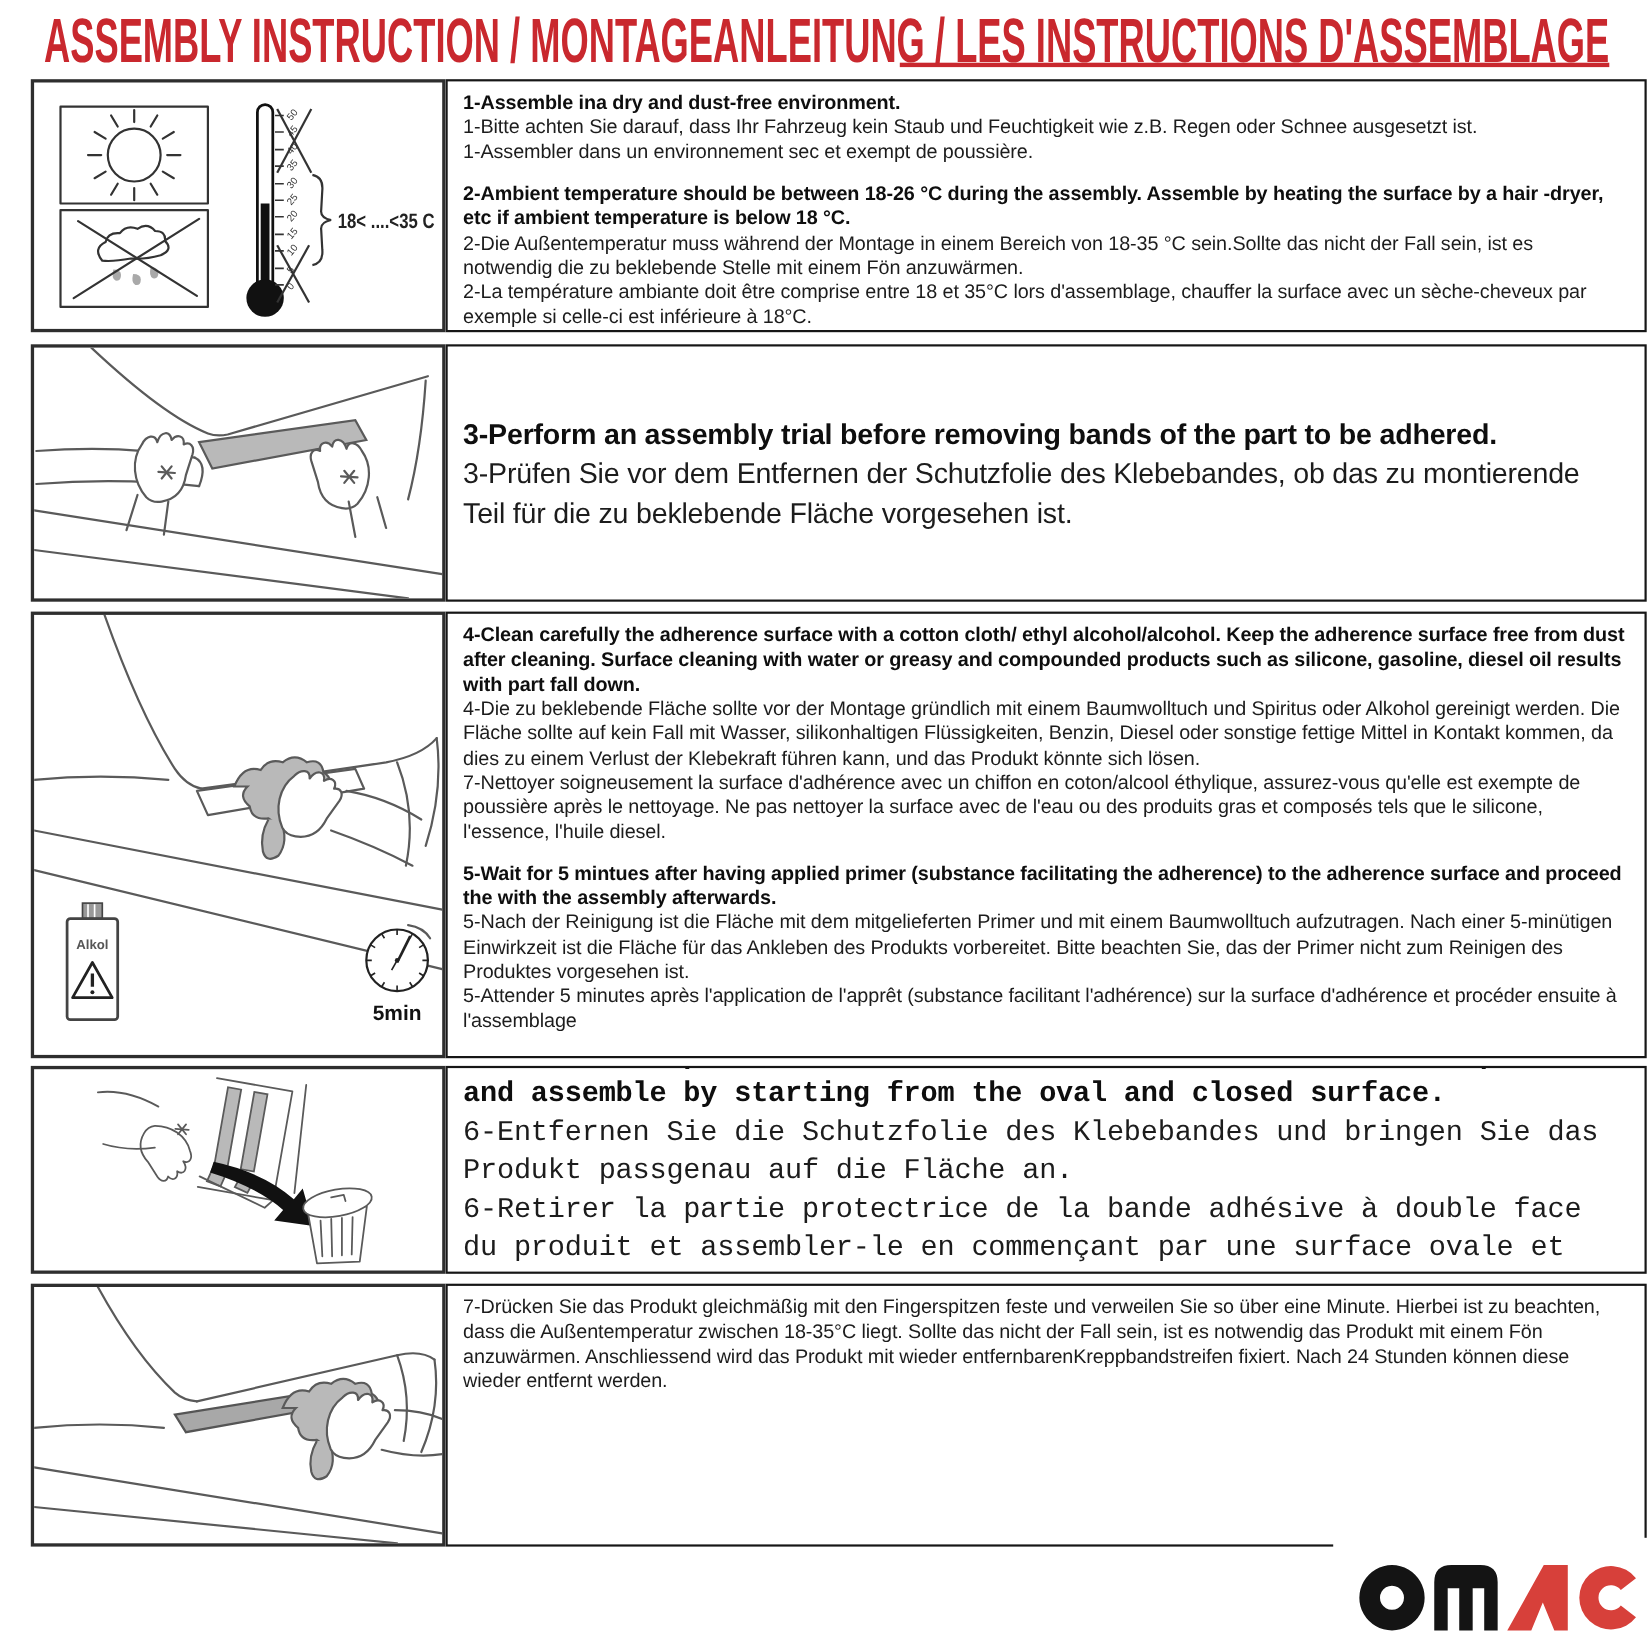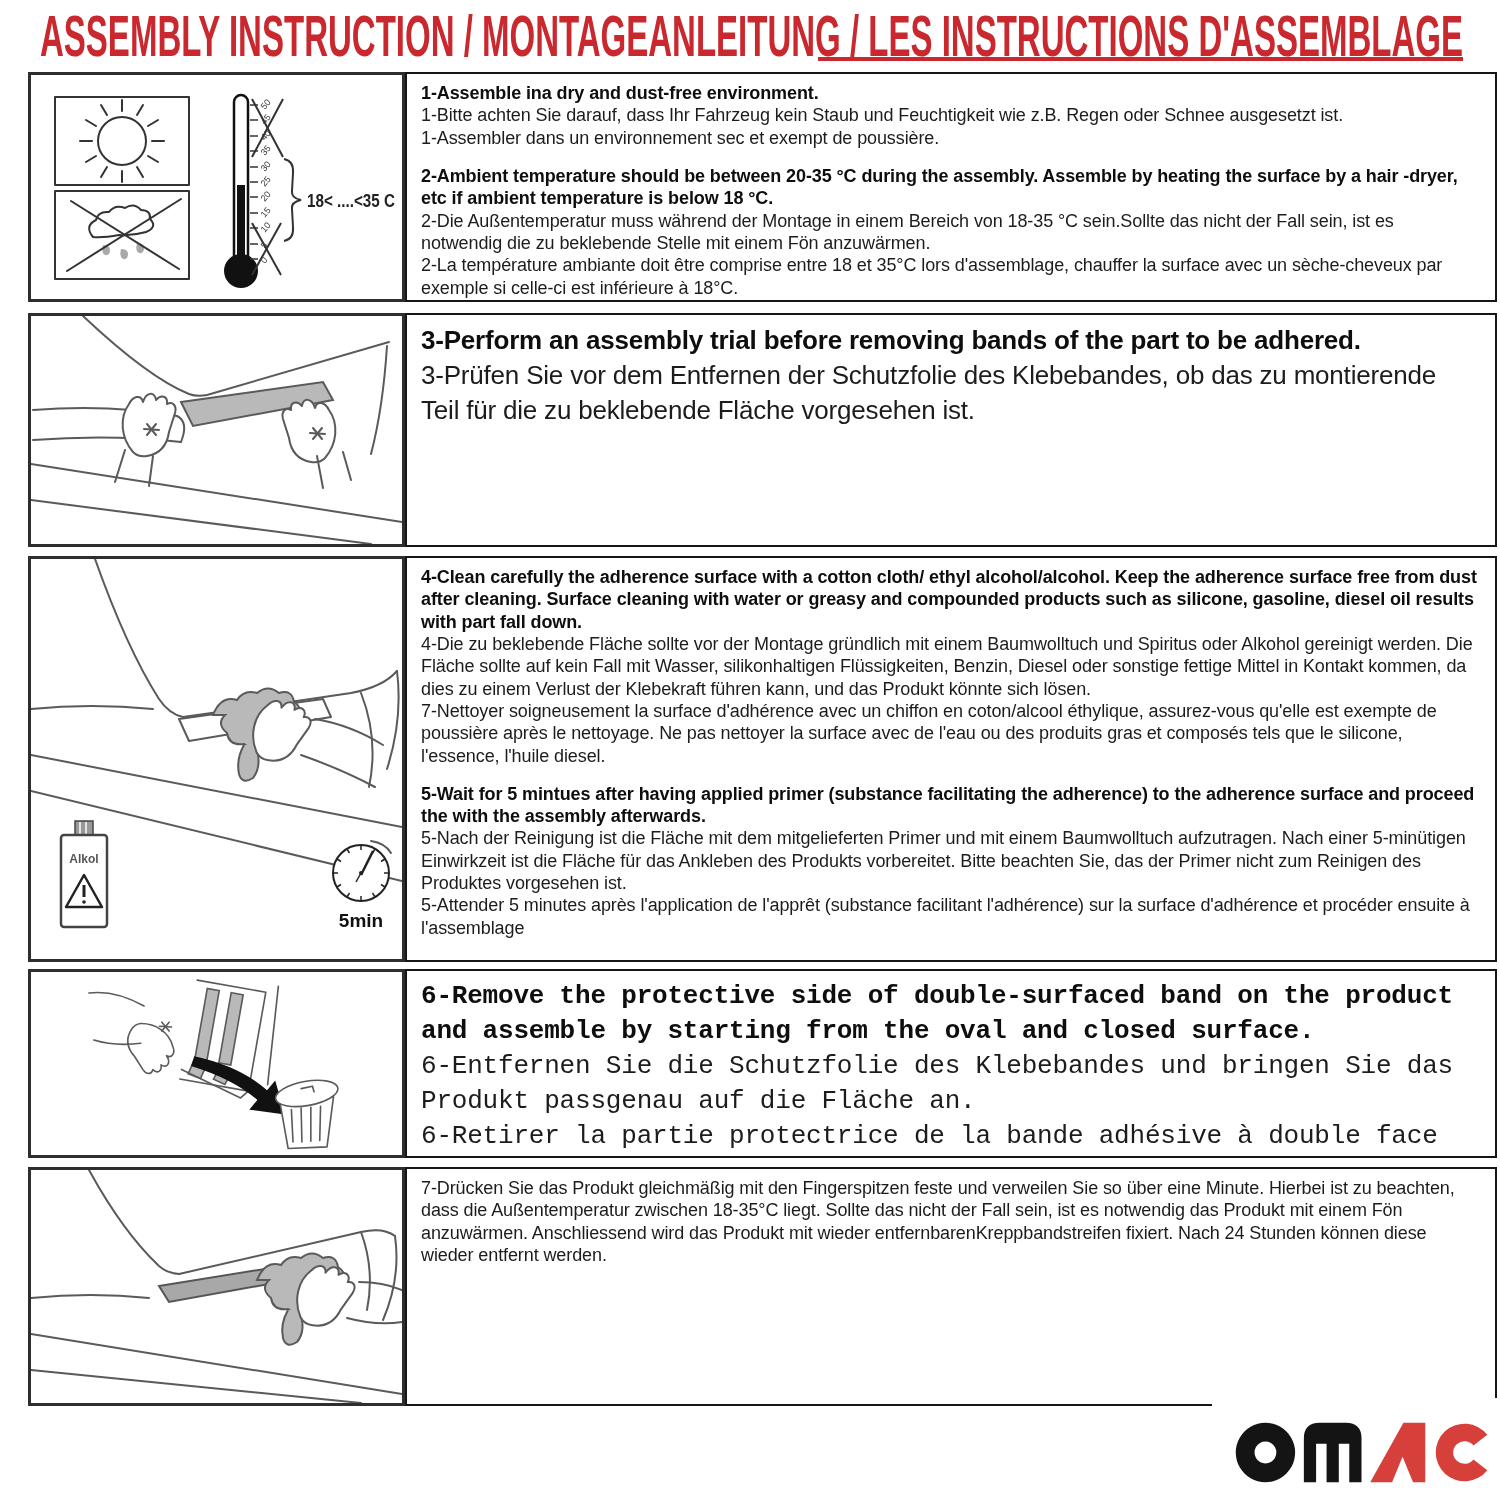--- a/index.html
+++ b/index.html
@@ -8,21 +8,21 @@
     font-family:"Liberation Sans",sans-serif;overflow:hidden;color:#1c1c1c;
   }
   .header{position:absolute;top:10px;left:40px;width:1423px;height:58px;}
   .underline{position:absolute;left:818px;top:57px;width:645px;height:4px;background:#c9282e;}
   .rows{position:absolute;top:72px;left:28px;right:3px;}
   .row{display:flex;align-items:stretch;}
   .ill{width:377px;flex:none;border:3px solid #2e2e2e;box-sizing:border-box;background:#fff;overflow:hidden;}
   .ill svg{display:block;width:100%;height:100%;}
   .txt{flex:1 1 auto;border:2px solid #161616;box-sizing:border-box;
        padding:8px 16px 6px 14px;overflow:hidden;background:#fff;}
-  .txt.center{display:flex;flex-direction:column;justify-content:flex-start;}
+  .txt.center{display:flex;flex-direction:column;justify-content:center;}
   .r1{height:230px;margin-bottom:11px;}
   .r2{height:234px;margin-bottom:9px;}
   .r3{height:406px;margin-bottom:7px;}
   .r4{height:189px;margin-bottom:9px;font-family:Liberation Mono, monospace;}
   .r5{height:239px;}
   p{margin:0;}
   .s{font-size:18px;line-height:1.24;letter-spacing:-0.1px;}
   .m{font-size:26px;line-height:1.35;letter-spacing:-0.2px;}
   .b{font-weight:bold;color:#0e0e0e;}
   .gap{margin-top:16px;}
@@ -116,21 +116,21 @@
           </g>
           <path d="M253,84 Q263,86 262,98 L261,116 Q260,123 270,125 Q260,127 261,134 L262,152 Q263,164 253,166" fill="none" stroke="#333" stroke-width="2"></path>
           <text x="276" y="132" font-size="19" font-weight="bold" fill="#222" textLength="88" lengthAdjust="spacingAndGlyphs">18&lt; ....&lt;35 C</text>
         </g>
       </svg>
     </div>
     <div class="txt">
       <p class="s b">1-Assemble ina dry and dust-free environment.</p>
       <p class="s">1-Bitte achten Sie darauf, dass Ihr Fahrzeug kein Staub und Feuchtigkeit wie z.B. Regen oder Schnee ausgesetzt ist.</p>
       <p class="s">1-Assembler dans un environnement sec et exempt de poussière.</p>
-      <p class="s b gap">2-Ambient temperature should be between 20-35 °C  during the assembly. Assemble by heating the surface by a hair -dryer, etc if ambient temperature is below 18 °C.</p>
+      <p class="s b gap">2-Ambient temperature should be between 18-26 °C  during the assembly. Assemble by heating the surface by a hair -dryer, etc if ambient temperature is below 18 °C.</p>
       <p class="s">2-Die Außentemperatur muss während der Montage in einem Bereich von 18-35 °C  sein.Sollte das nicht der Fall sein, ist es notwendig die zu beklebende Stelle mit einem Fön anzuwärmen.</p>
       <p class="s">2-La température ambiante doit être comprise entre 18 et 35°C lors d'assemblage, chauffer la surface avec un sèche-cheveux par exemple si celle-ci est inférieure à 18°C.</p>
     </div>
   </div>
 
   <div class="row r2">
     <div class="ill">
       <svg viewBox="0 0 371 228">
         <g class="lineart">
           <path d="M52,0 Q118,62 158,78 Q166,81 176,79 L358,26"></path>

